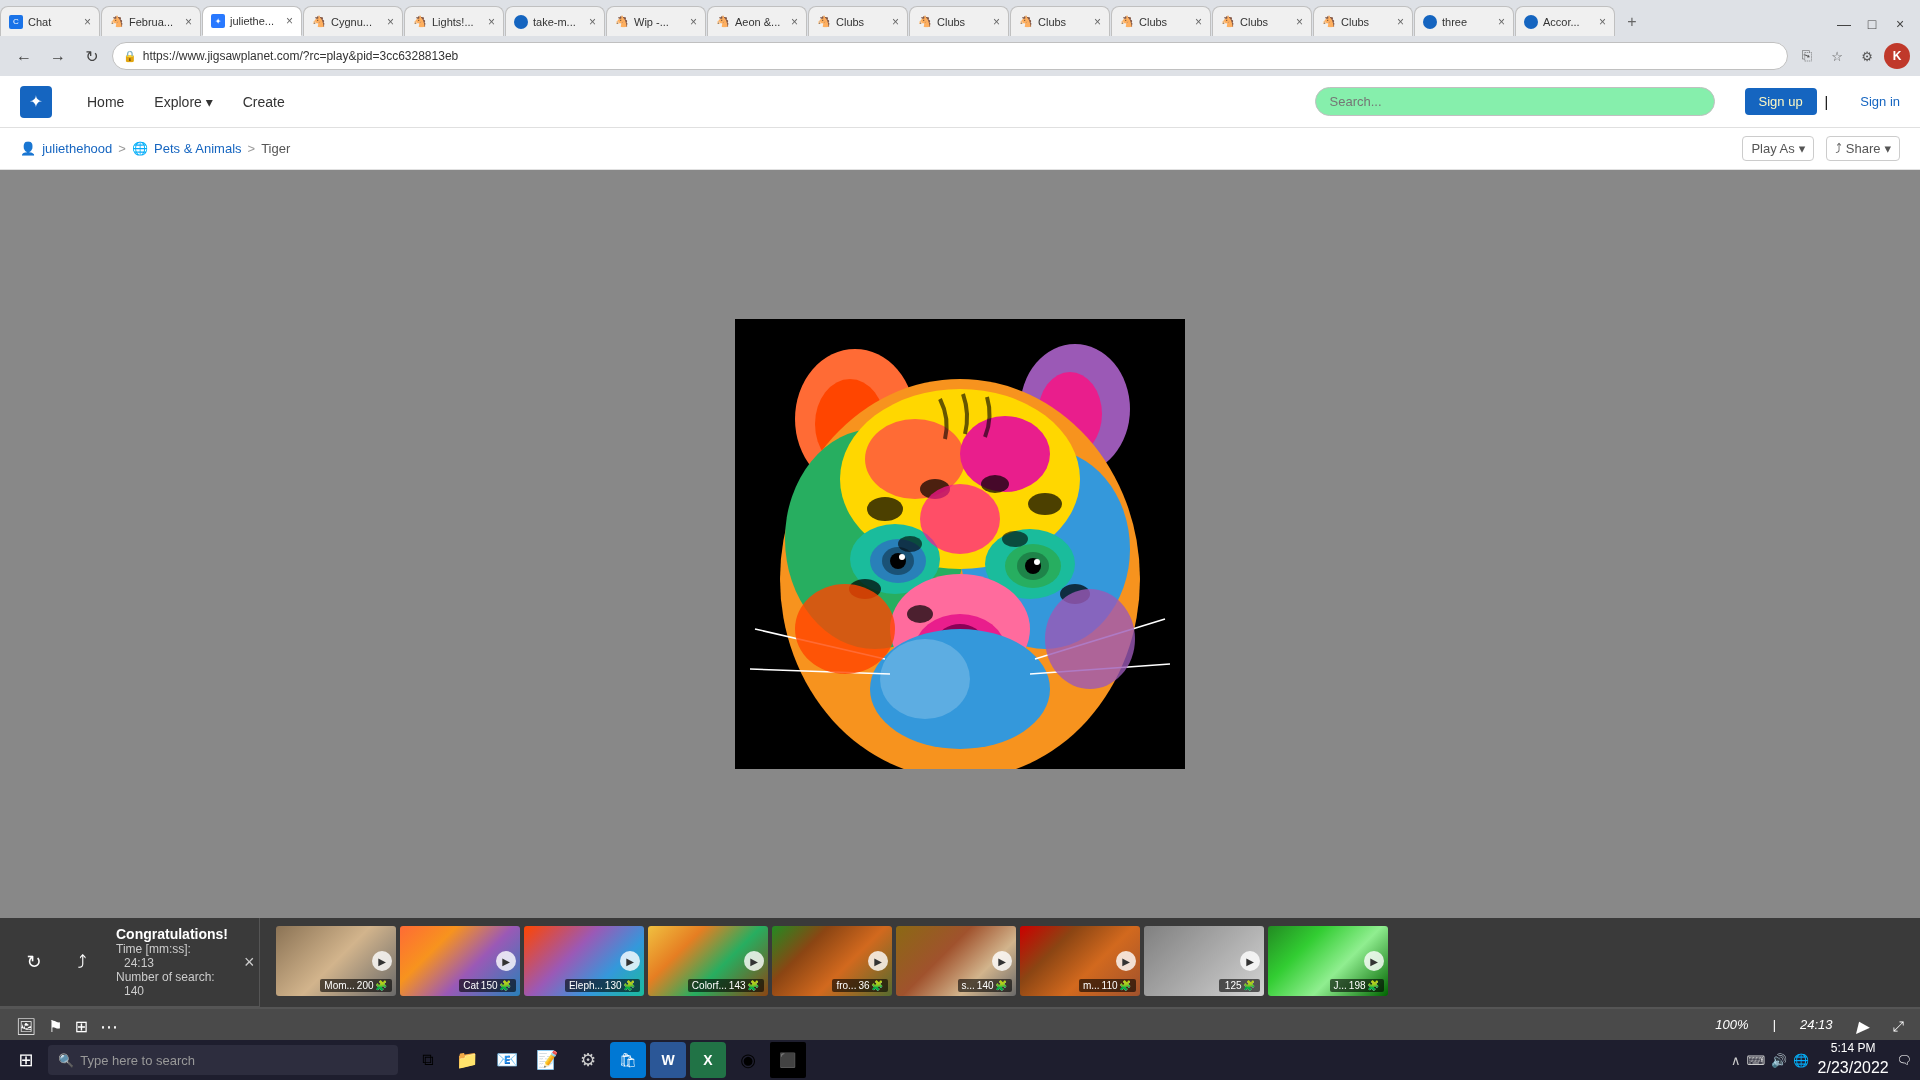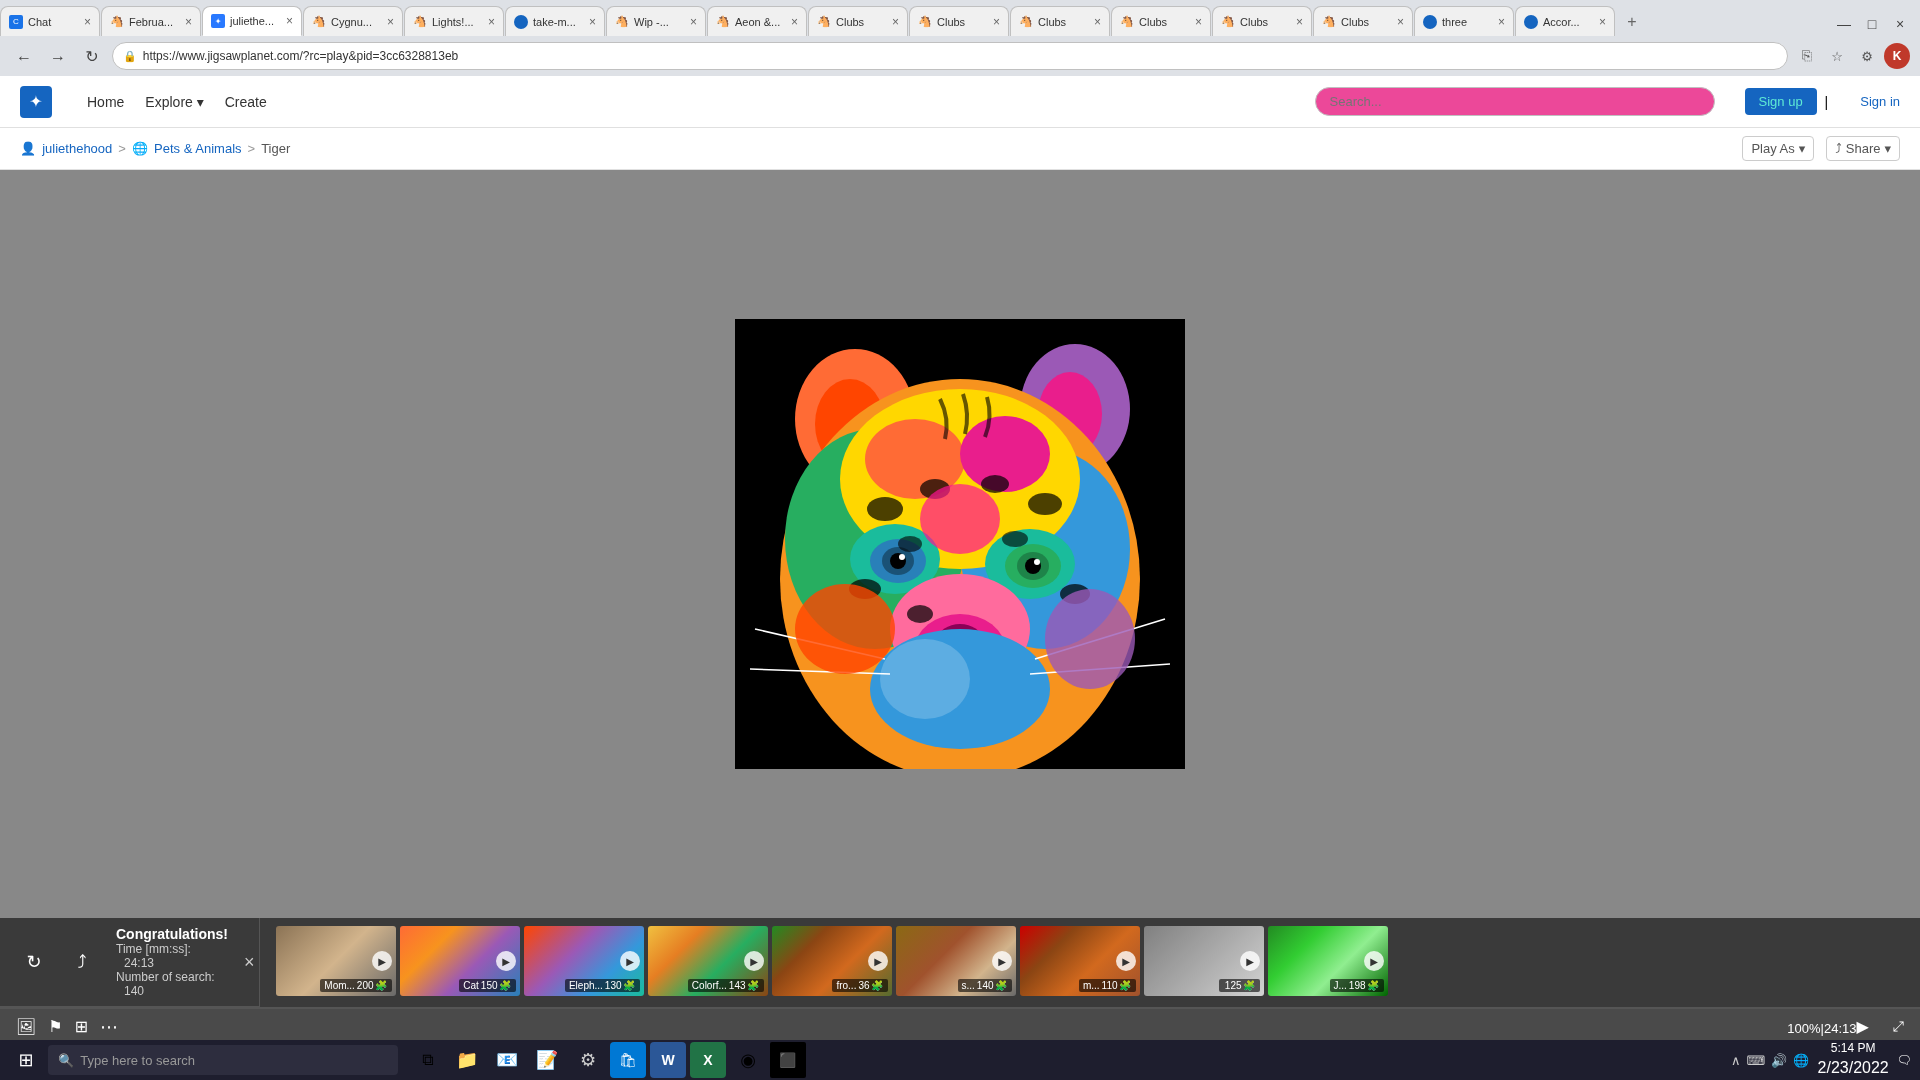--- a/index.html
+++ b/index.html
@@ -30,26 +30,26 @@
     .address-actions { display: flex; gap: 4px; }
     .addr-btn { width: 26px; height: 26px; display: flex; align-items: center; justify-content: center; font-size: 13px; color: #555; cursor: pointer; border-radius: 50%; }
     .addr-btn.profile { width: 26px; height: 26px; background: #c0392b; border-radius: 50%; color: white; font-size: 12px; font-weight: bold; }
 
     
     .website { flex: 1; background: #f0f0f0; overflow: hidden; position: relative; }
 
     
     .site-header { background: white; border-bottom: 1px solid #e0e0e0; padding: 0 20px; height: 52px; display: flex; align-items: center; gap: 20px; }
     .site-logo { width: 32px; height: 32px; background: #1565c0; border-radius: 4px; display: flex; align-items: center; justify-content: center; color: white; font-size: 16px; margin-right: 5px; }
-    .site-nav { display: flex; align-items: center; gap: 1px; font-size: 14px; }
+    .site-nav { display: flex; align-items: center; gap: 10px; font-size: 14px; }
     .site-nav-item { padding: 6px 10px; cursor: pointer; color: #333; border-radius: 4px; }
     .site-search { flex: 1; max-width: 400px; margin-left: auto; }
-    .site-search input { width: 100%; padding: 6px 14px; border: 1px solid #c0c0c0; border-radius: 20px; font-size: 13px; color: #333; outline: none; background: #ec4899; }
+    .site-search input { width: 100%; padding: 6px 14px; border: 1px solid #c0c0c0; border-radius: 20px; font-size: 13px; color: #333; outline: none; background: #86efac; }
     .site-auth { display: flex; gap: 8px; align-items: center; font-size: 14px; margin-left: 10px; }
-    .btn-signup { padding: 6px 14px; background: #1565c0; color: #5eead4; border-radius: 4px; cursor: pointer; font-size: 13px; }
+    .btn-signup { padding: 6px 14px; background: #1565c0; color: #fef9c3; border-radius: 4px; cursor: pointer; font-size: 13px; }
     .btn-signin { color: #1565c0; cursor: pointer; font-size: 13px; margin-left: 24px; }
 
     
     .breadcrumb { padding: 8px 20px; font-size: 13px; color: #555; display: flex; align-items: center; gap: 6px; background: white; border-bottom: 1px solid #e0e0e0; justify-content: space-between; }
     .breadcrumb-left { display: flex; align-items: center; gap: 6px; }
     .breadcrumb-right { display: flex; gap: 12px; }
     .breadcrumb a { color: #1565c0; cursor: pointer; }
     .breadcrumb-sep { color: #999; }
     .play-as-btn, .share-btn { display: flex; align-items: center; gap: 4px; padding: 4px 8px; border: 1px solid #ccc; border-radius: 4px; font-size: 13px; cursor: pointer; background: white; }
 
@@ -84,21 +84,21 @@
     .thumb-5 { background: linear-gradient(135deg, #228B22 0%, #8B4513 30%, #D2691E 60%, #556B2F 100%); }
     .thumb-6 { background: linear-gradient(135deg, #8B6914 0%, #A0522D 40%, #D2B48C 70%, #696969 100%); }
     .thumb-7 { background: linear-gradient(135deg, #CC0000 0%, #8B4513 30%, #D2691E 60%, #A0522D 100%); }
     .thumb-8 { background: linear-gradient(135deg, #808080 0%, #A9A9A9 50%, #D3D3D3 100%); }
     .thumb-9 { background: linear-gradient(135deg, #228B22 0%, #32CD32 30%, #90EE90 60%, #006400 100%); }
 
     
     .toolbar { height: 36px; background: #4a4a4a; display: flex; align-items: center; padding: 0 16px; gap: 12px; border-top: 1px solid #555; }
     .tool-btn { color: white; font-size: 16px; cursor: pointer; }
     .tool-btn-dots { color: white; font-size: 18px; cursor: pointer; }
-    .progress-info { color: white; font-size: 13px; margin-left: auto; display: flex; align-items: flex-end; gap: 0; }
+    .progress-info { color: white; font-size: 13px; margin-left: auto; display: flex; align-items: flex-start; gap: 24px; font-style: italic; }
     .expand-btn { color: white; font-size: 14px; cursor: pointer; }
     .avatar { width: 36px; height: 36px; border-radius: 50%; background: #a0522d; overflow: hidden; flex-shrink: 0; }
     .user-name { color: #1565c0; font-size: 13px; font-weight: bold; cursor: pointer; }
     .like-section { display: flex; align-items: center; gap: 6px; margin-top: 4px; }
     .like-btn { display: flex; align-items: center; gap: 4px; font-size: 13px; cursor: pointer; color: #555; }
 
     
     .leaderboard { margin-left: 40px; }
     .lb-row { display: flex; align-items: center; gap: 20px; font-size: 13px; }
     .lb-rank { color: #555; }

